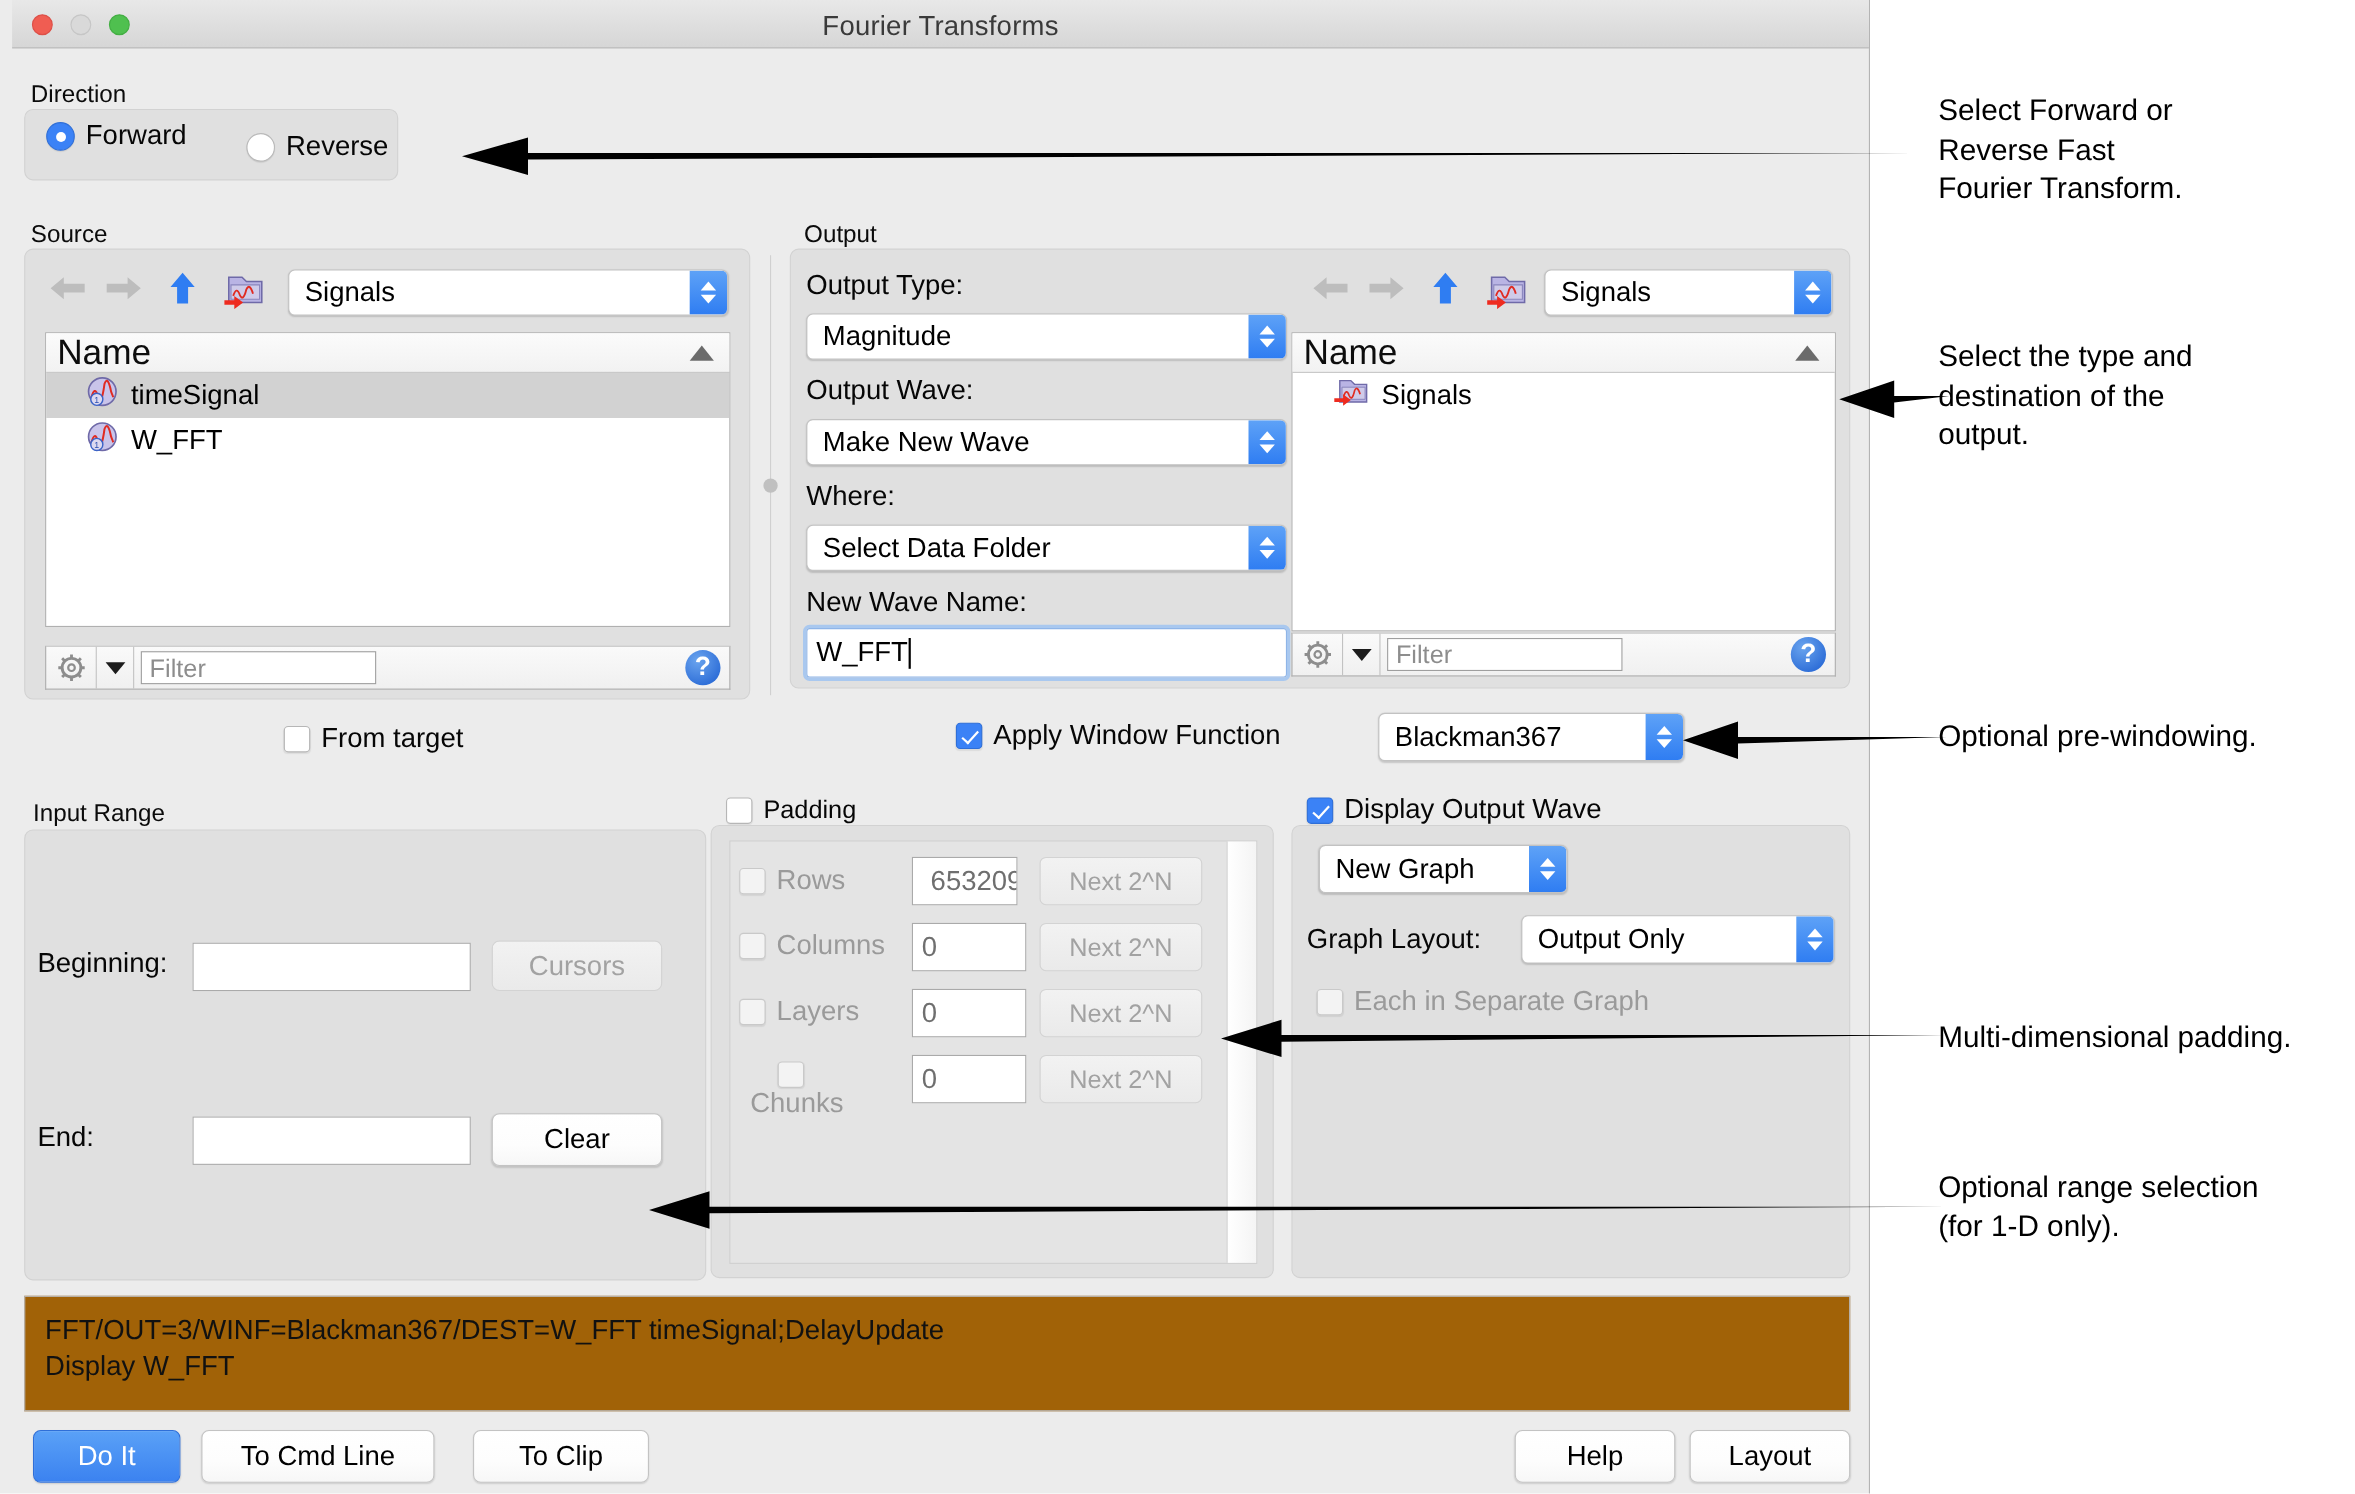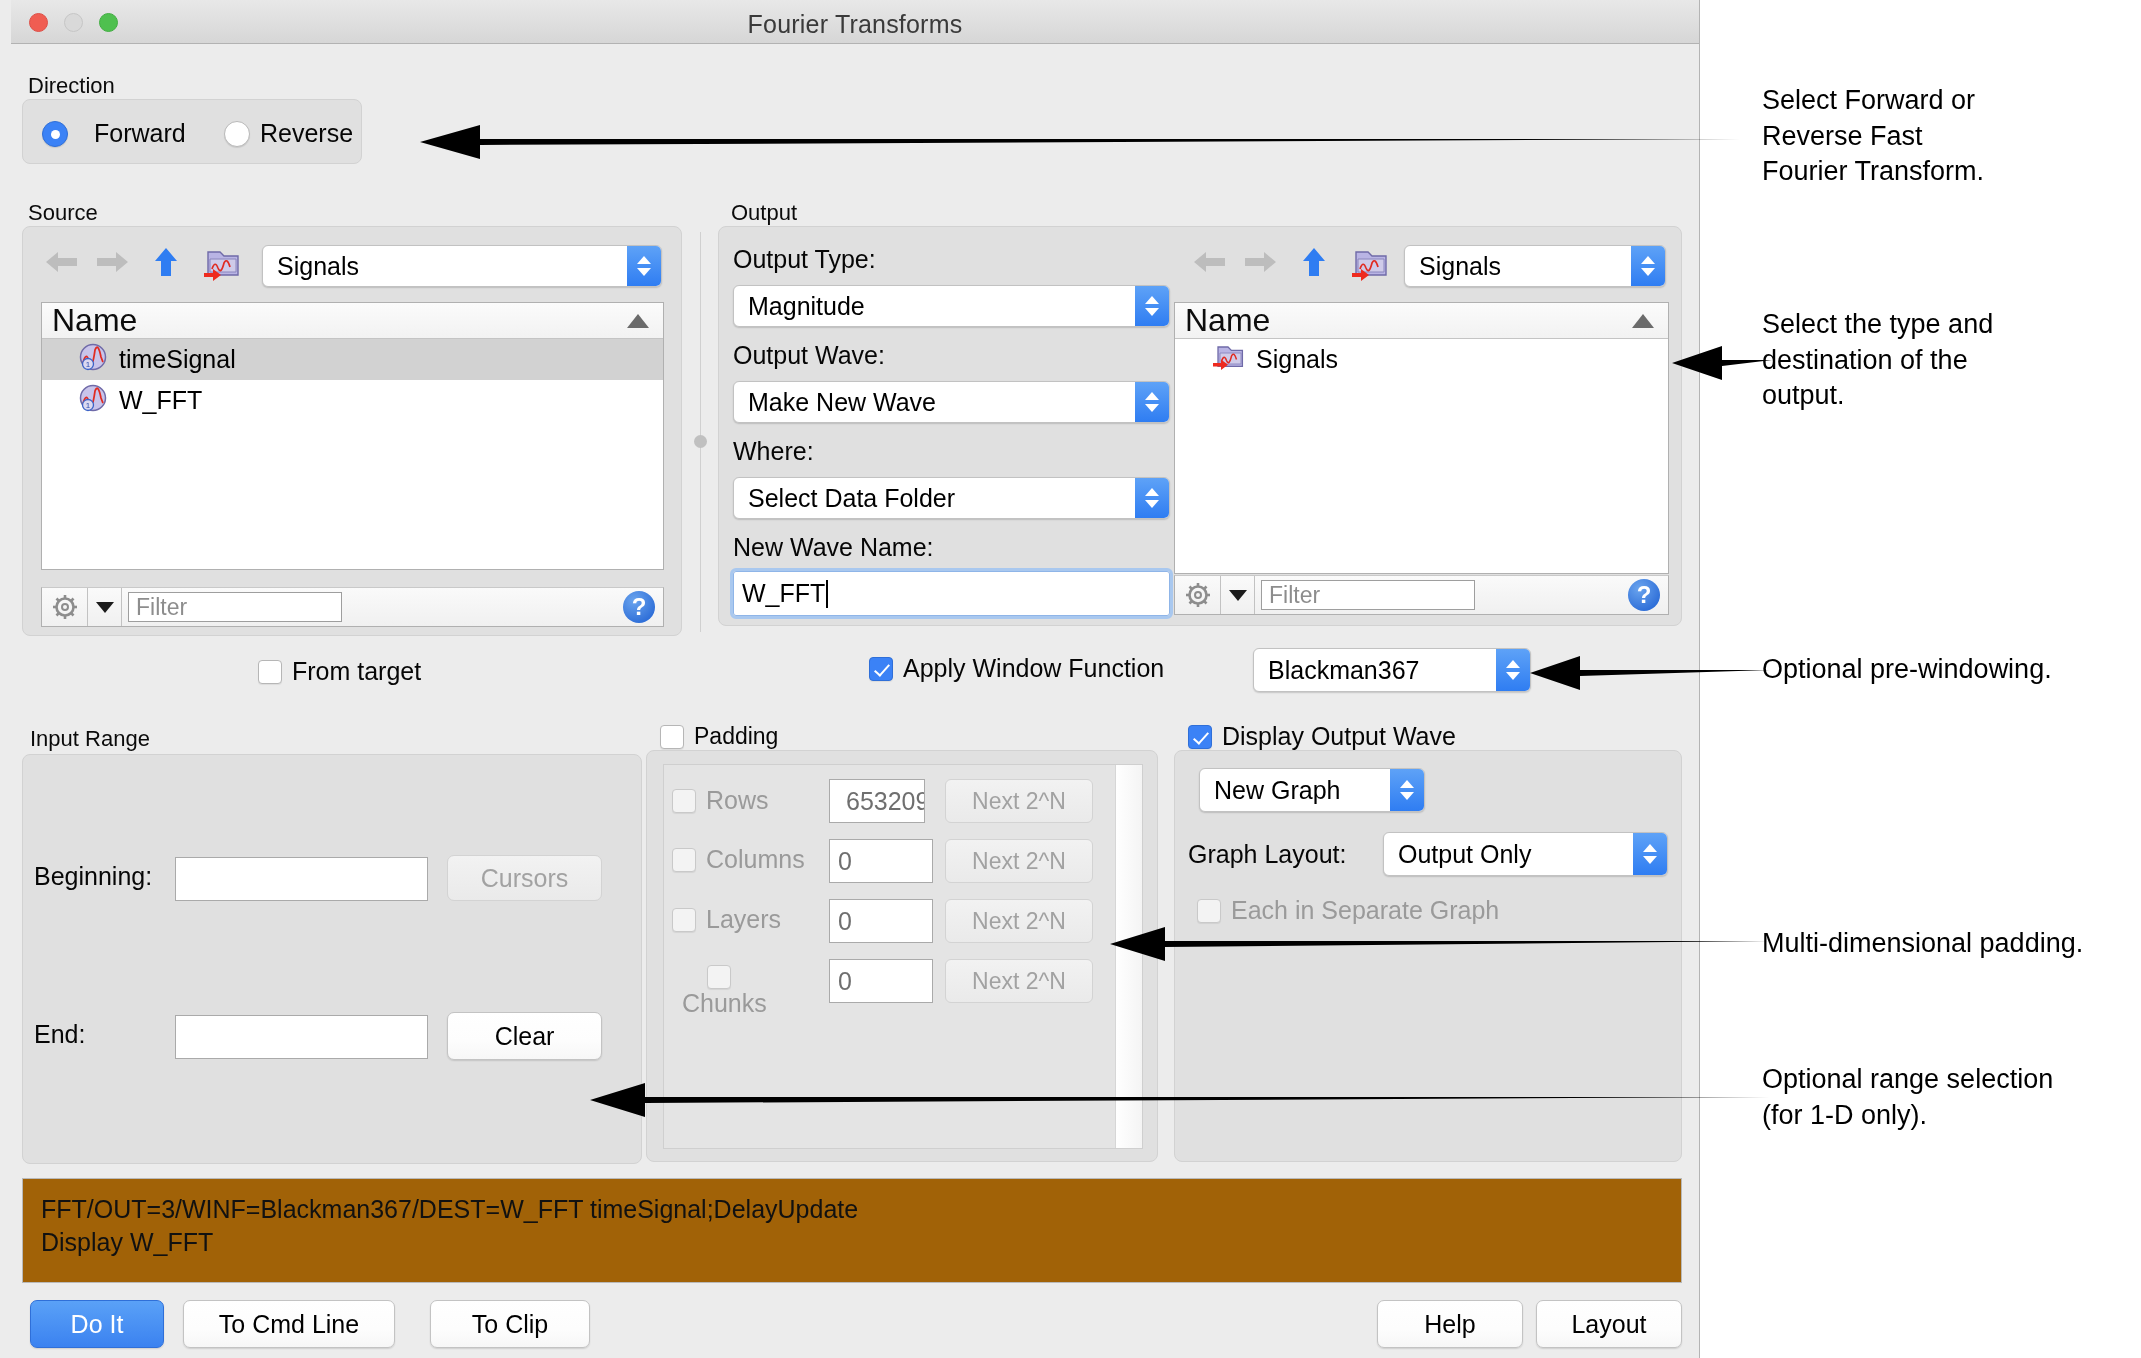--- a/index.html
+++ b/index.html
@@ -312,21 +312,21 @@
 
     <div id="titlebar">
       <div class="traffic close"></div>
       <div class="traffic min"></div>
       <div class="traffic max"></div>
       <div class="title">Fourier Transforms</div>
     </div>
 
     <div class="grp-label" style="left:28px; top:73px;">Direction</div>
     <div class="groupbox" style="left:22px; top:99px; width:340px; height:65px;"></div>
-    <div class="radio-wrap" style="left:42px; top:119px;gap:16px;">
+    <div class="radio-wrap" style="left:42px; top:109px;">
       <div class="radio on"></div>
       <span class="rlabel">Forward</span>
     </div>
     <div class="radio-wrap" style="left:224px; top:119px;">
       <div class="radio"></div>
       <span class="rlabel">Reverse</span>
     </div>
 
     <div class="grp-label" style="left:28px; top:200px;">Source</div>
     <div class="groupbox" style="left:22px; top:226px; width:660px; height:410px;"></div>

